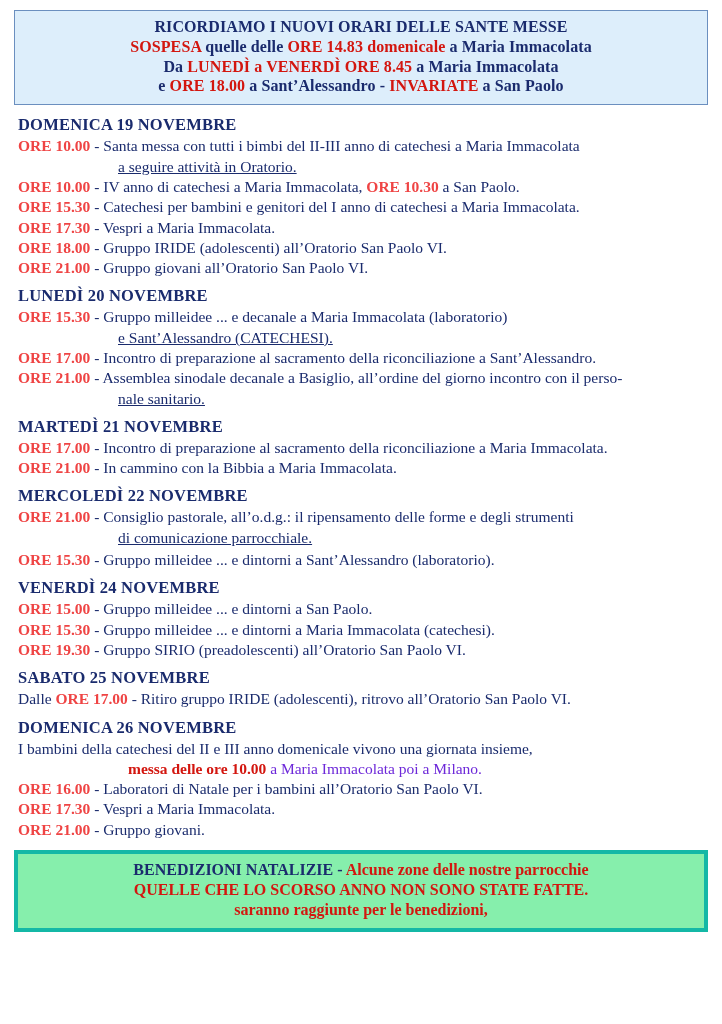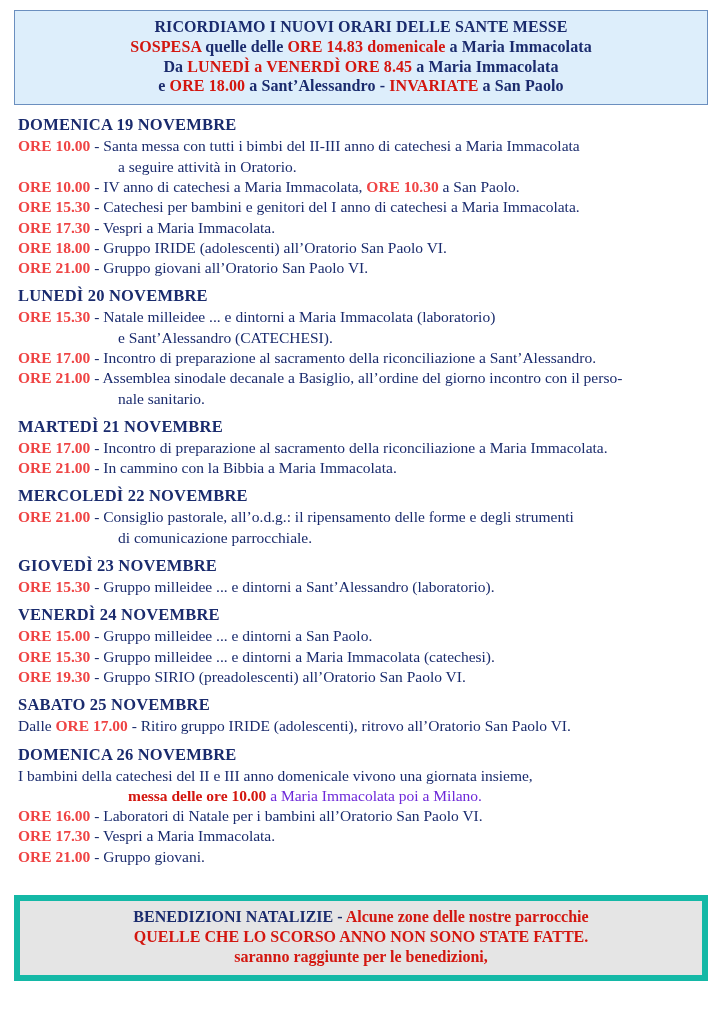--- a/index.html
+++ b/index.html
@@ -65,20 +65,21 @@
     padding-left: 0;
     text-indent: 0;
   }
   .entry .time {
     color: #ef4444;
     font-weight: bold;
   }
   .entry .cont {
     display: block;
     padding-left: 100px;
+    text-decoration: underline;
   }
   .entry-plain {
     font-size: 15.5px;
     line-height: 1.31;
     color: #1a2b6d;
   }
   .entry-center-red {
     display: block;
     padding-left: 110px;
     color: #d3160f;
@@ -86,25 +87,25 @@
     font-size: 15.5px;
     line-height: 1.31;
   }
   .entry-center-red .tail {
     color: #6d28d9;
     font-weight: normal;
   }
 
   
   .bottom-box {
-    border: 6px solid #14b8a6;
-    background: #e5e5e5;
+    border: 4px solid #14b8a6;
+    background: #86efac;
     text-align: center;
     padding: 6px 8px 8px 8px;
-    margin-top: 28px;
+    margin-top: 10px;
     line-height: 1.25;
   }
   .bottom-line {
     font-size: 16px;
     font-weight: bold;
   }
   .bottom-line .b1 { color: #1a2b6d; }
   .bottom-line .r1 { color: #d3160f; }
 </style>
 </head>
@@ -146,21 +147,21 @@
         <span class="time">ORE 18.00</span><span> - Gruppo IRIDE (adolescenti) all’Oratorio San Paolo VI.</span>
       </div>
       <div class="entry">
         <span class="time">ORE 21.00</span><span> - Gruppo giovani all’Oratorio San Paolo VI.</span>
       </div>
     </div>
 
     <div class="day-block">
       <div class="day-title">LUNEDÌ 20 NOVEMBRE</div>
       <div class="entry">
-        <span class="time">ORE 15.30</span><span> - Natale milleidee ... e dintorni a Maria Immacolata (laboratorio)</span>
+        <span class="time">ORE 15.30</span><span> - Gruppo milleidee ... e decanale a Maria Immacolata (laboratorio)</span>
         <span class="cont">e Sant’Alessandro (CATECHESI).</span>
       </div>
       <div class="entry">
         <span class="time">ORE 17.00</span><span> - Incontro di preparazione al sacramento della riconciliazione a Sant’Alessandro.</span>
       </div>
       <div class="entry">
         <span class="time">ORE 21.00</span><span> - Assemblea sinodale decanale a Basiglio, all’ordine del giorno incontro con il perso-</span>
         <span class="cont">nale sanitario.</span>
       </div>
     </div>
@@ -177,21 +178,20 @@
 
     <div class="day-block">
       <div class="day-title">MERCOLEDÌ 22 NOVEMBRE</div>
       <div class="entry">
         <span class="time">ORE 21.00</span><span> - Consiglio pastorale, all’o.d.g.: il ripensamento delle forme e degli strumenti</span>
         <span class="cont">di comunicazione parrocchiale.</span>
       </div>
     </div>
 
     <div class="day-block">
-      <div class="day-title">GIOVEDÌ 23 NOVEMBRE</div>
       <div class="entry">
         <span class="time">ORE 15.30</span><span> - Gruppo milleidee ... e dintorni a Sant’Alessandro (laboratorio).</span>
       </div>
     </div>
 
     <div class="day-block">
       <div class="day-title">VENERDÌ 24 NOVEMBRE</div>
       <div class="entry">
         <span class="time">ORE 15.00</span><span> - Gruppo milleidee ... e dintorni a San Paolo.</span>
       </div>

